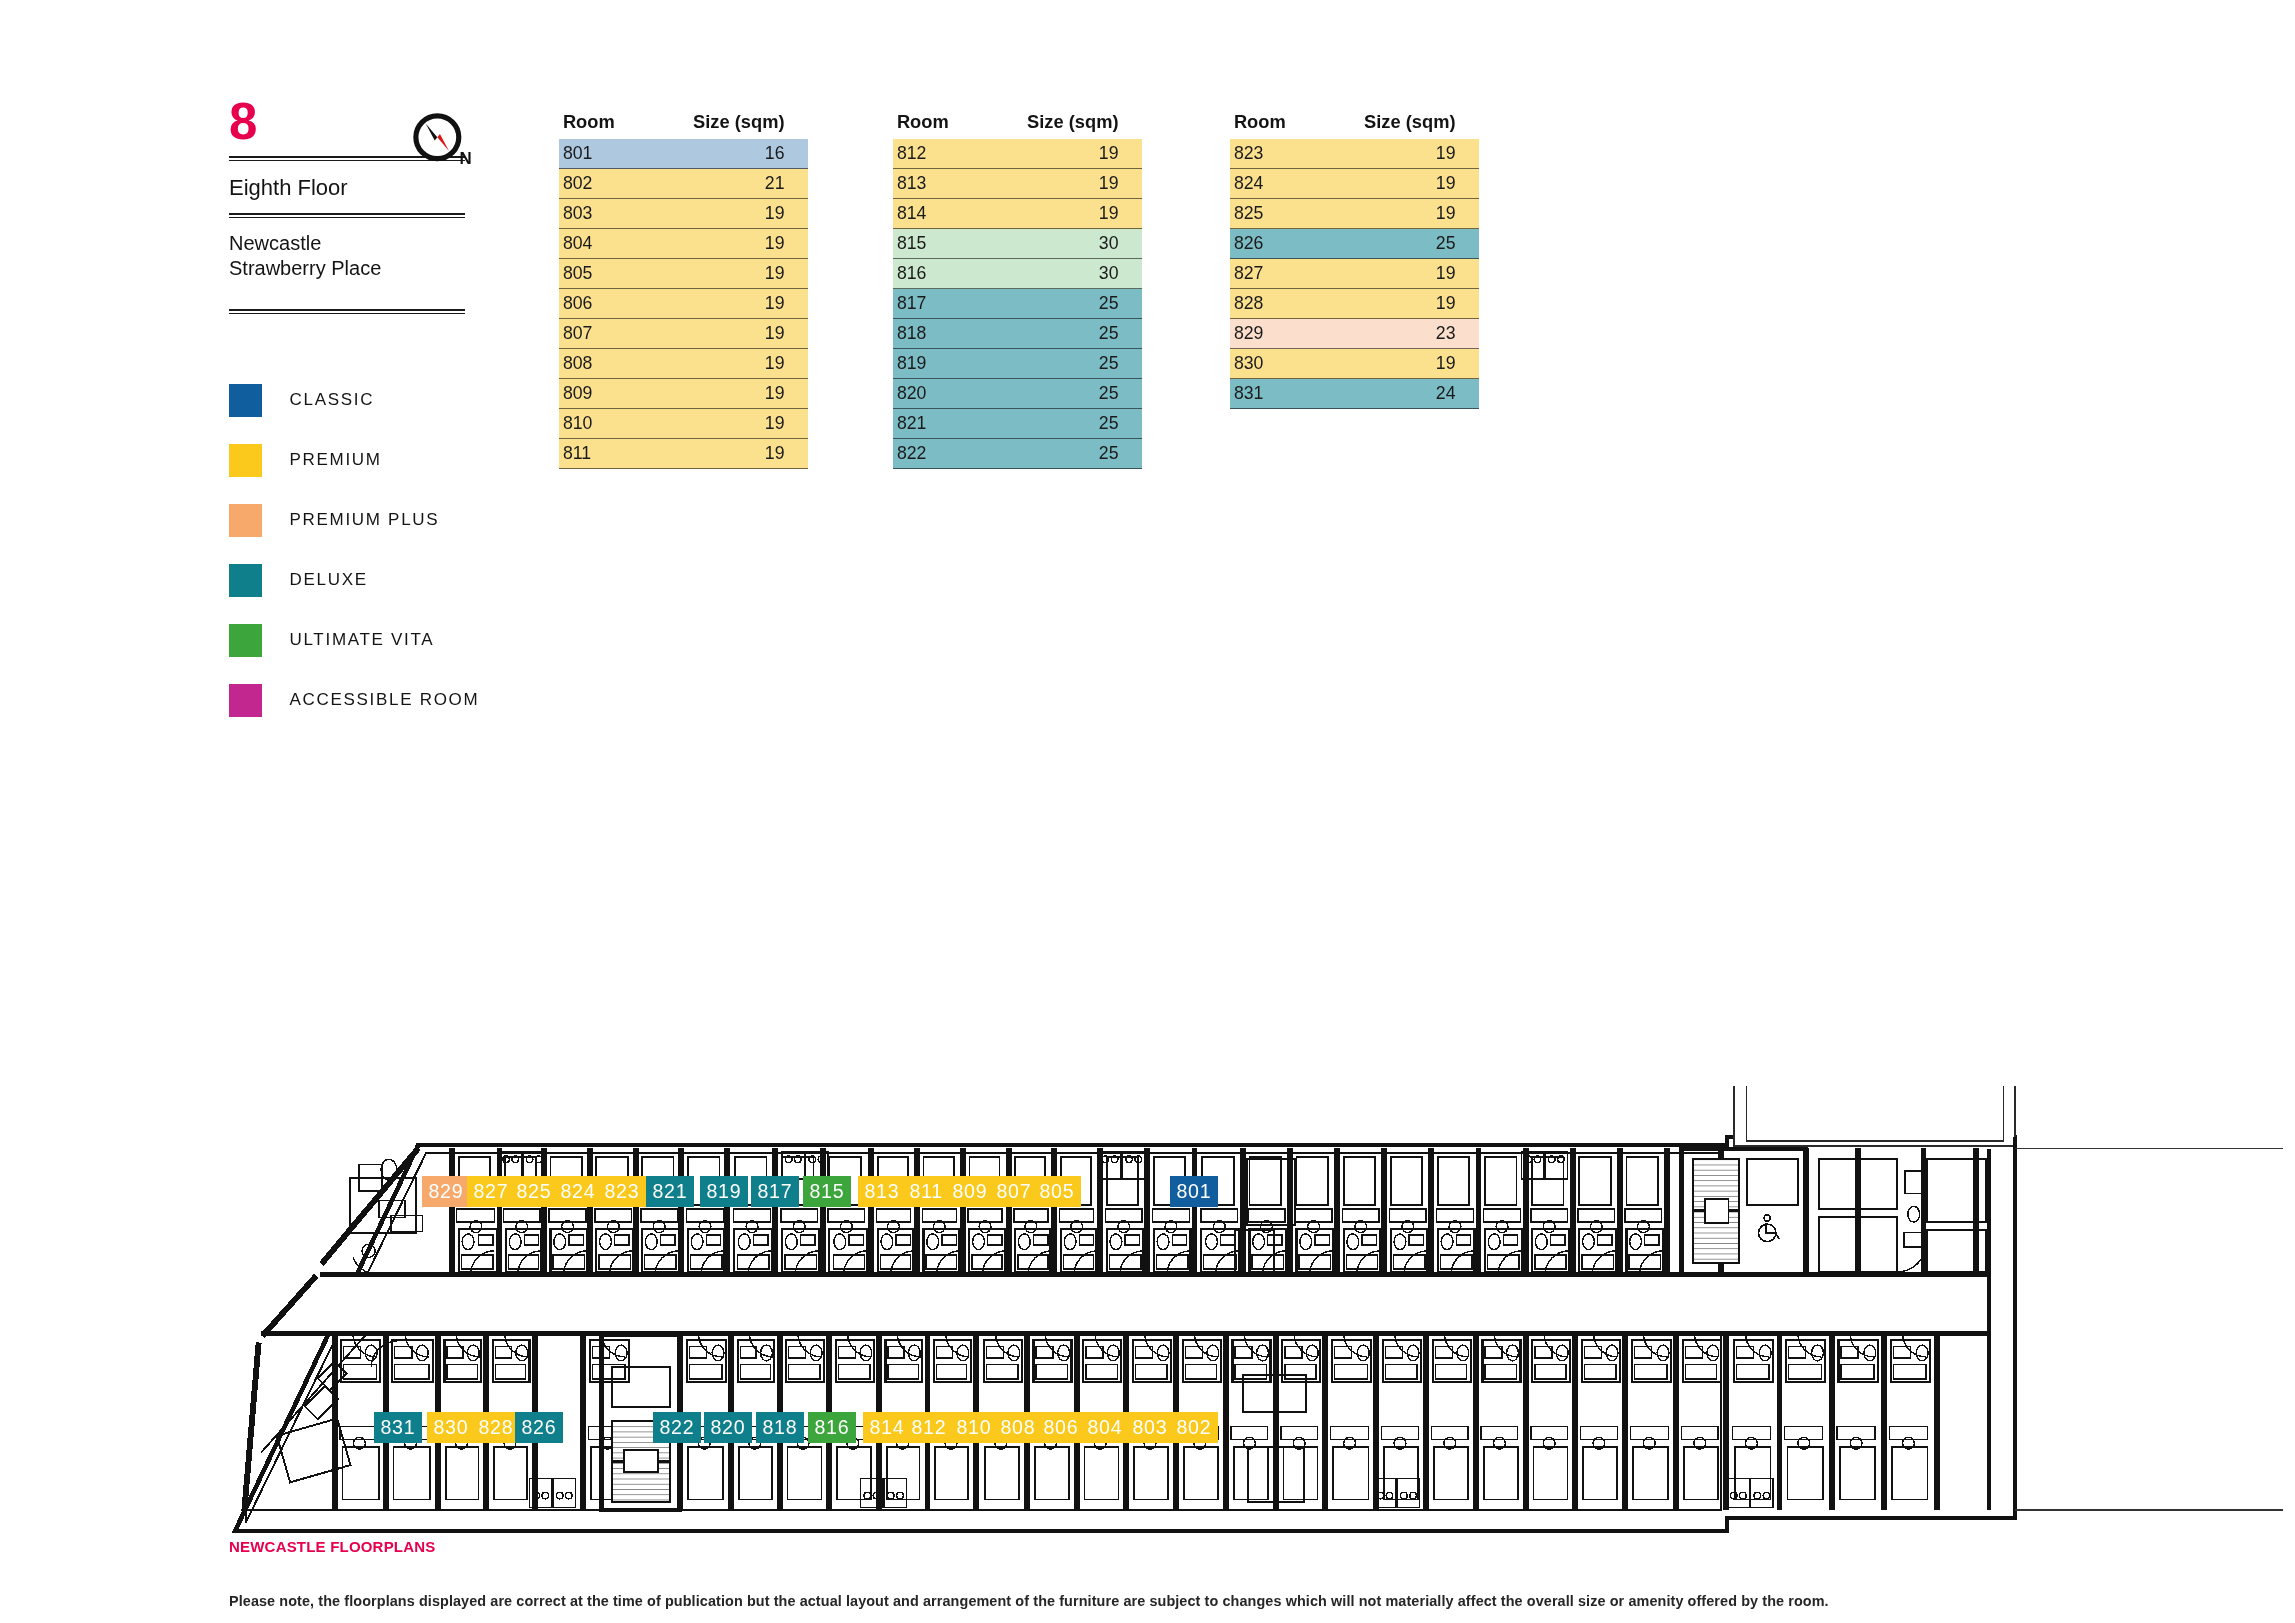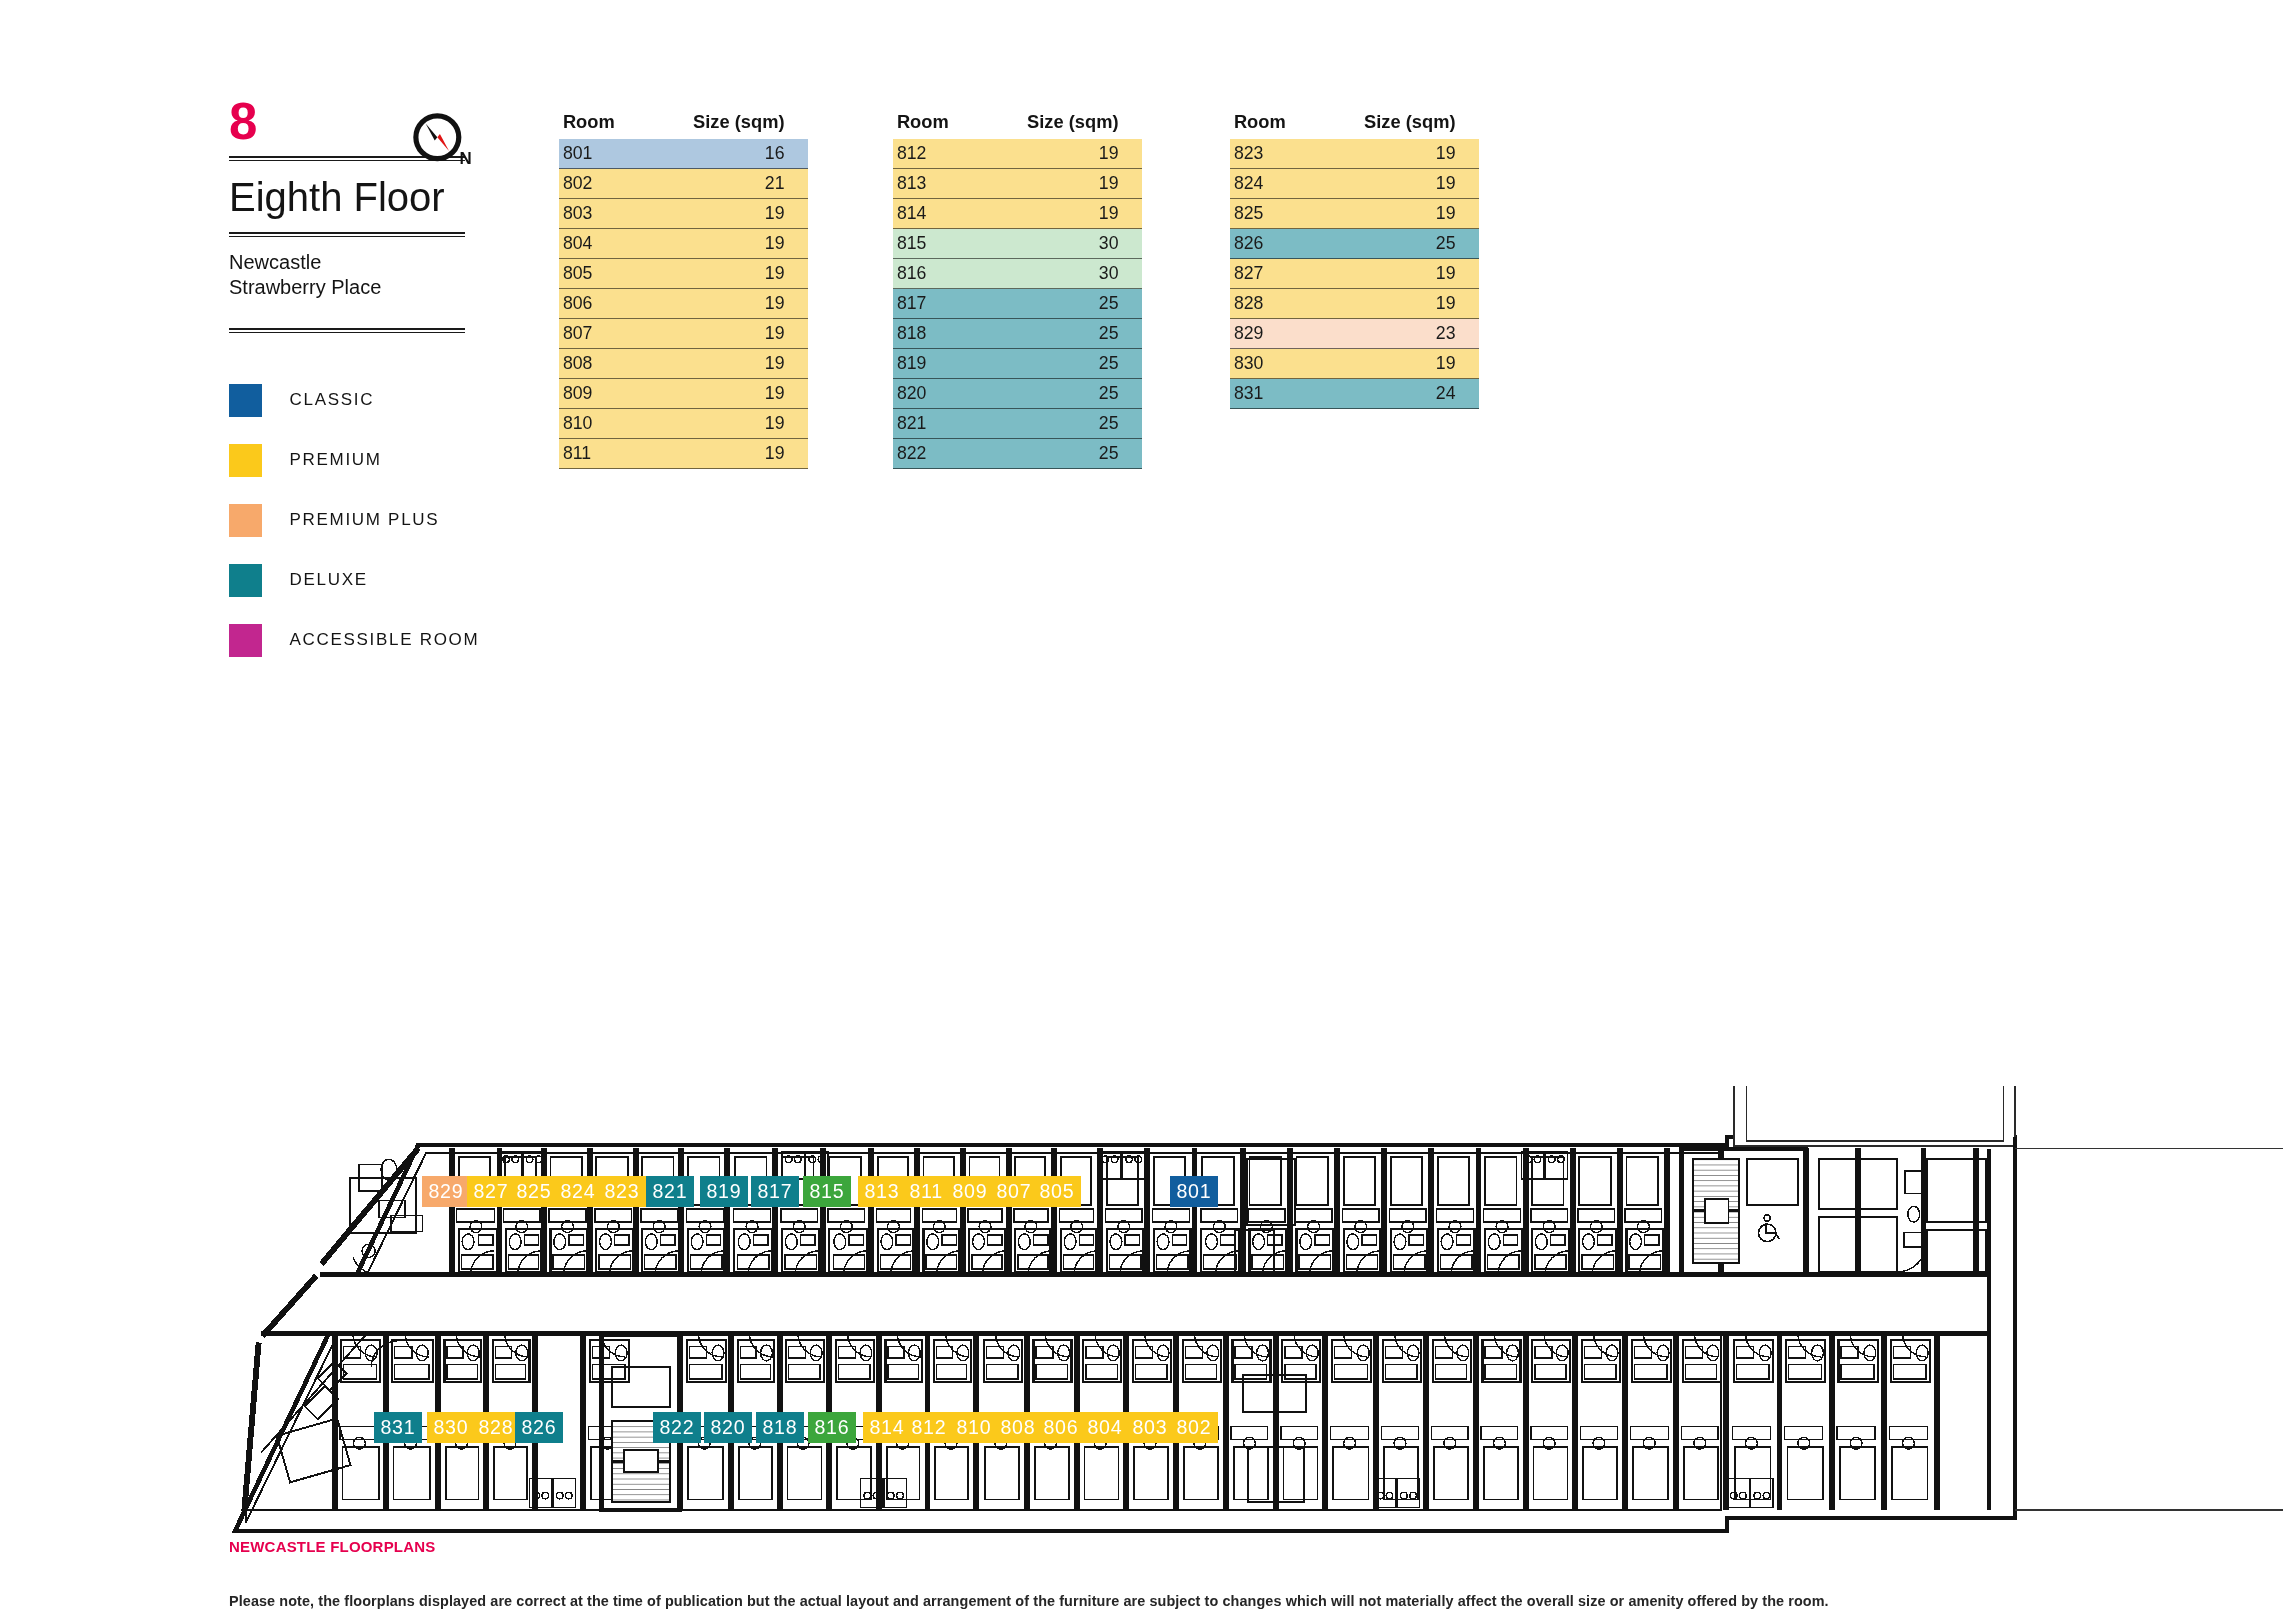--- a/index.html
+++ b/index.html
@@ -30,21 +30,21 @@
     letter-spacing: -1.3px;
   }
   .rule-double {
     border-top: 2px solid #1a1a1a;
     border-bottom: 0.7px solid #1a1a1a;
     height: 2px;
     width: 236px;
     margin: 9.2px 0 0 0;
   }
   #floor-title {
-    font-size: 40px;
+    font-size: 22px;
     font-weight: 400;
     letter-spacing: 0px;
     margin: 14.4px 0 11.8px 0;
     color: #141414;
   }
   #site-name {
     font-size: 20px;
     line-height: 1.28;
     margin: 13px 0 27px 0;
     color: #141414;
@@ -187,20 +187,24 @@
       <div class="legend-swatch" style="background: rgb(251, 201, 27);"></div>
       <div class="legend-label">PREMIUM</div>
     </div>
     <div class="legend-row">
       <div class="legend-swatch" style="background: rgb(247, 169, 107);"></div>
       <div class="legend-label">PREMIUM PLUS</div>
     </div>
     <div class="legend-row">
       <div class="legend-swatch" style="background: rgb(15, 127, 140);"></div>
       <div class="legend-label">DELUXE</div>
+    </div>
+    <div class="legend-row">
+      <div class="legend-swatch" style="background: rgb(60, 166, 60);"></div>
+      <div class="legend-label">ULTIMATE VITA</div>
     </div>
     <div class="legend-row">
       <div class="legend-swatch" style="background: rgb(194, 38, 143);"></div>
       <div class="legend-label">ACCESSIBLE ROOM</div>
     </div>
   </div>
 
 <div class="room-table" id="table-1">
     <div class="rt-head">
       <div class="c-room">Room</div>

